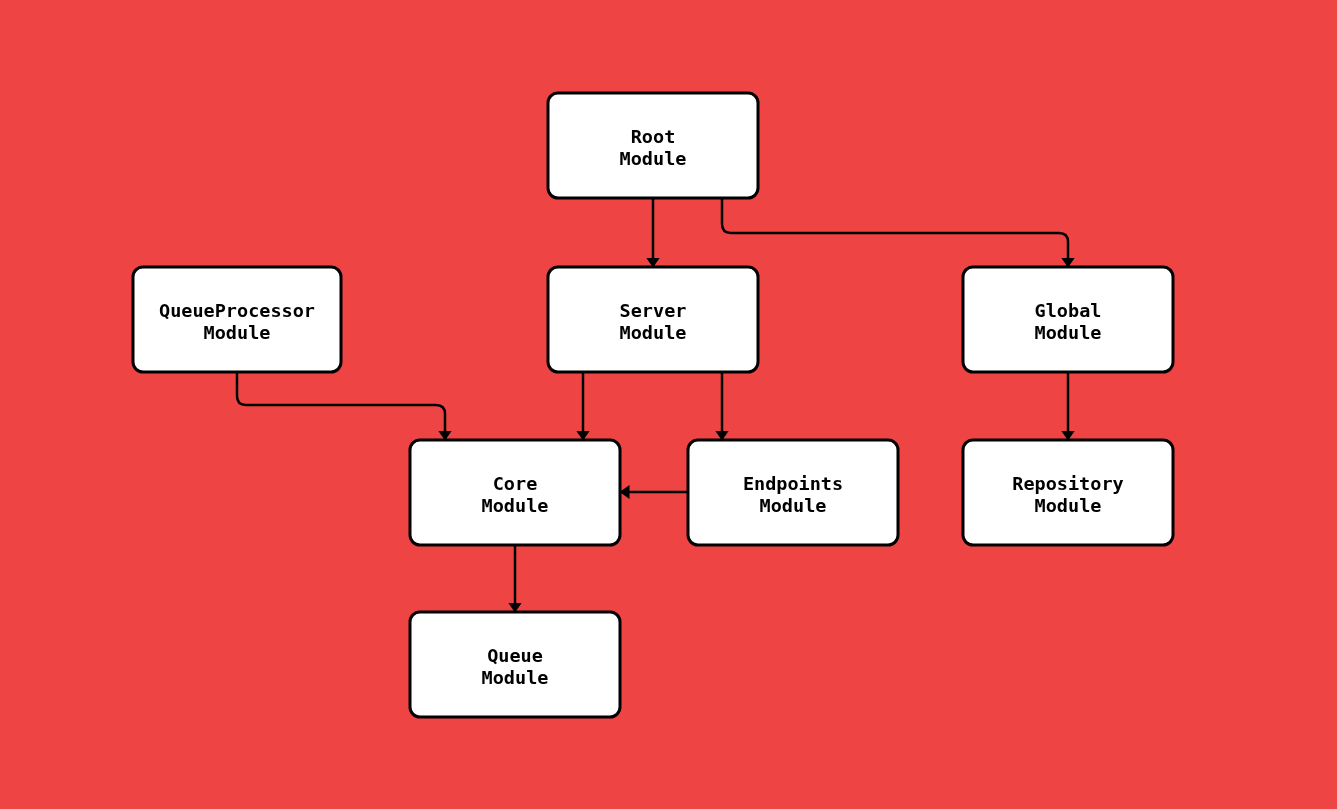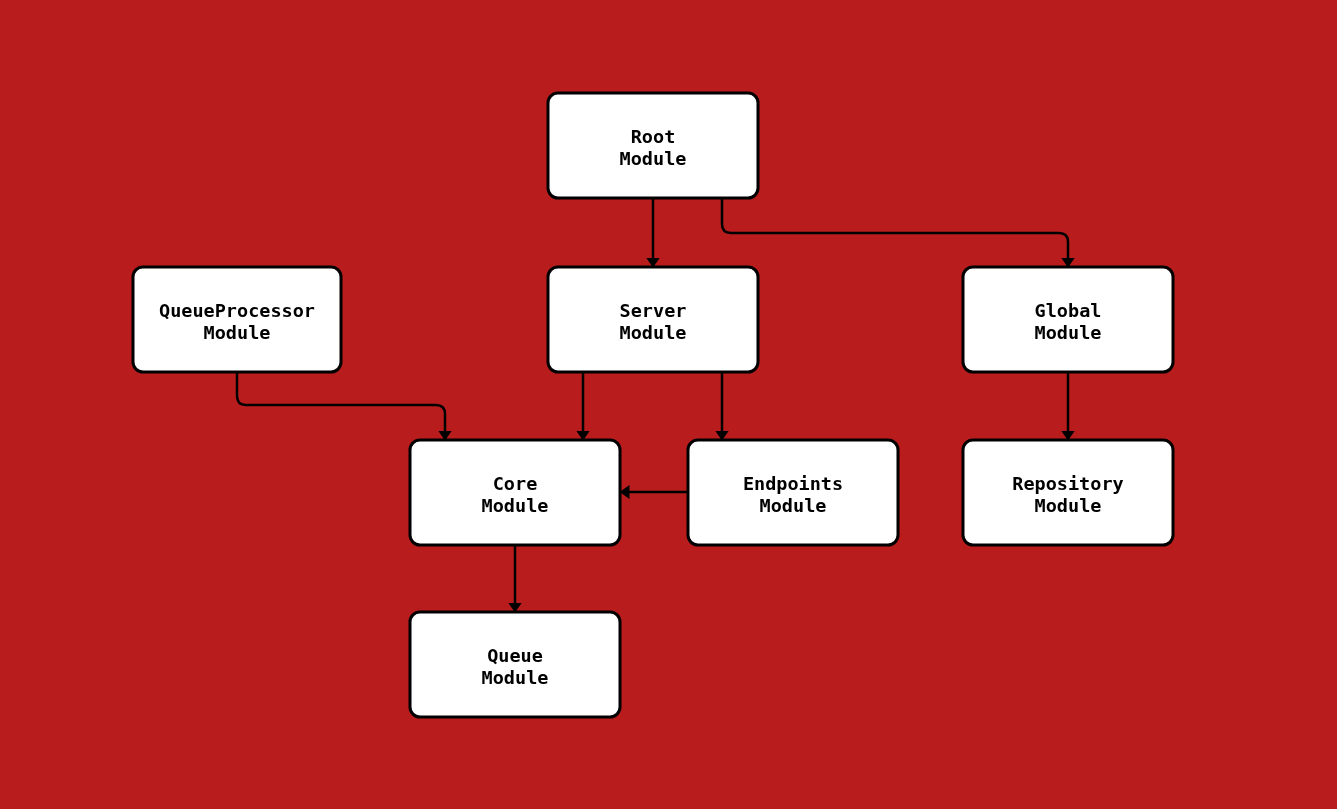--- a/index.html
+++ b/index.html
@@ -2,21 +2,21 @@
 <html><head>
 <meta charset="utf-8">
 <style>
   html, body { margin: 0; padding: 0; }
   body {
     width: 1337px; height: 809px;
     background: #ffffff;
     overflow: hidden;
     font-family: "DejaVu Sans Mono", "Liberation Mono", monospace;
   }
-  #diagram { position: relative; width: 1337px; height: 809px; background: #b91c1c; }
+  #diagram { position: relative; width: 1337px; height: 809px; background: #ef4444; }
   svg { display: block; }
   .node-box {
     fill: #ffffff;
     stroke: #000000;
     stroke-width: 3;
   }
   .node-label {
     font-family: "DejaVu Sans Mono", "Liberation Mono", monospace;
     font-weight: bold;
     font-size: 18.5px;

